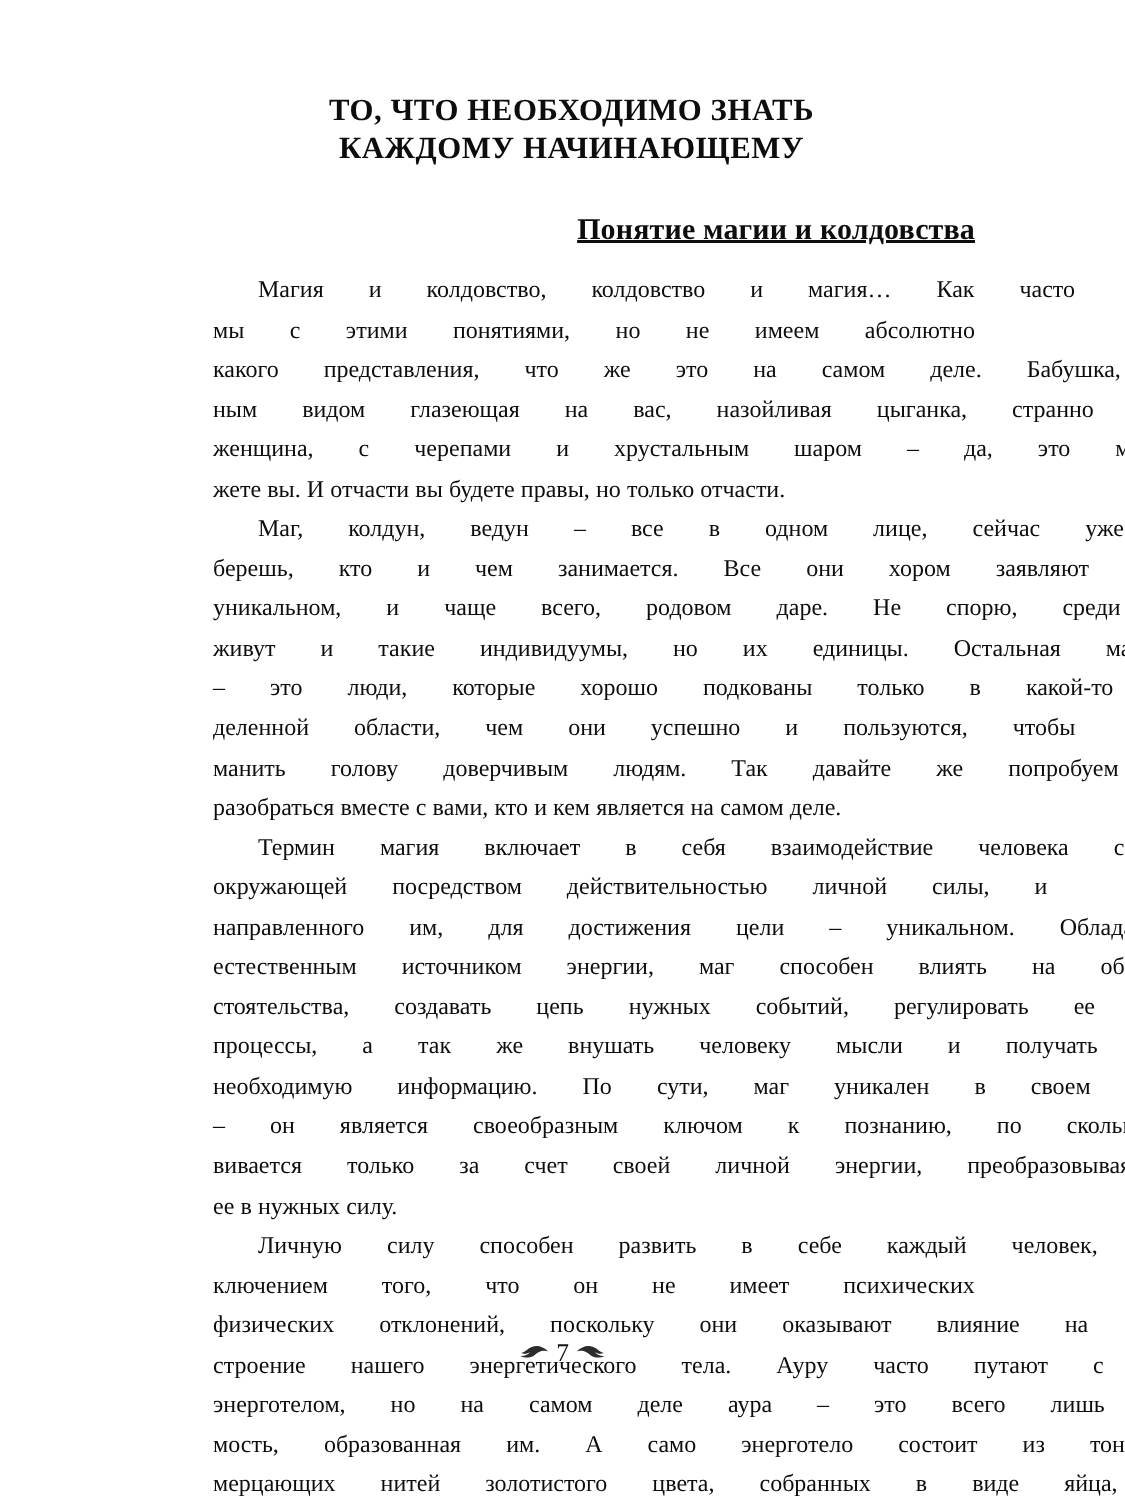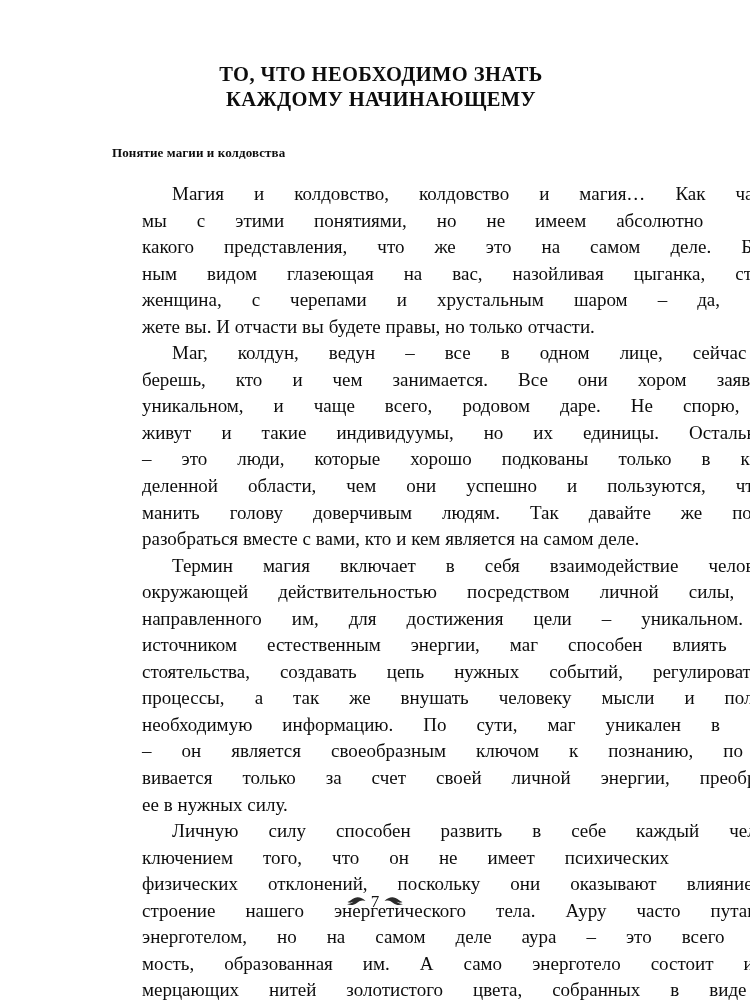--- a/index.html
+++ b/index.html
@@ -42,35 +42,36 @@
     letter-spacing: 0.4px;
     margin: 0;
     text-transform: uppercase;
   }
   .chapter-title .tline {
     display: block;
     white-space: nowrap;
   }
 
   .section-heading {
-    text-align: left;
+    text-align: right;
     font-weight: bold;
-    font-size: 13px;
+    font-size: 20px;
     line-height: 22px;
     margin: 30px 0 0 0;
     letter-spacing: 0.1px;
+    text-decoration: underline;
   }
 
   .body-block {
     margin-top: 17px;
   }
 
   p.para {
     margin: 0;
-    font-size: 19px;
+    font-size: 16px;
     line-height: 26.55px;
     text-align: justify;
     text-justify: inter-word;
     text-indent: 30px;
     hyphens: manual;
     word-spacing: 0.1px;
   }
 
   
   .jline {
@@ -273,39 +274,39 @@
             <span>магия</span>
             <span>включает</span>
             <span>в</span>
             <span>себя</span>
             <span>взаимодействие</span>
             <span>человека</span>
             <span>с</span>
           </span>
           <span class="jline">
             <span>окружающей</span>
+            <span>посредством</span>
             <span>действительностью</span>
-            <span>посредством</span>
             <span>личной</span>
             <span>силы,</span>
             <span>и</span>
           </span>
           <span class="jline">
             <span>направленного</span>
             <span>им,</span>
             <span>для</span>
             <span>достижения</span>
             <span>цели</span>
             <span>–</span>
             <span>уникальном.</span>
             <span>Обладая</span>
           </span>
           <span class="jline">
+            <span>естественным</span>
             <span>источником</span>
-            <span>естественным</span>
             <span>энергии,</span>
             <span>маг</span>
             <span>способен</span>
             <span>влиять</span>
             <span>на</span>
             <span>об-</span>
           </span>
           <span class="jline">
             <span>стоятельства,</span>
             <span>создавать</span>

